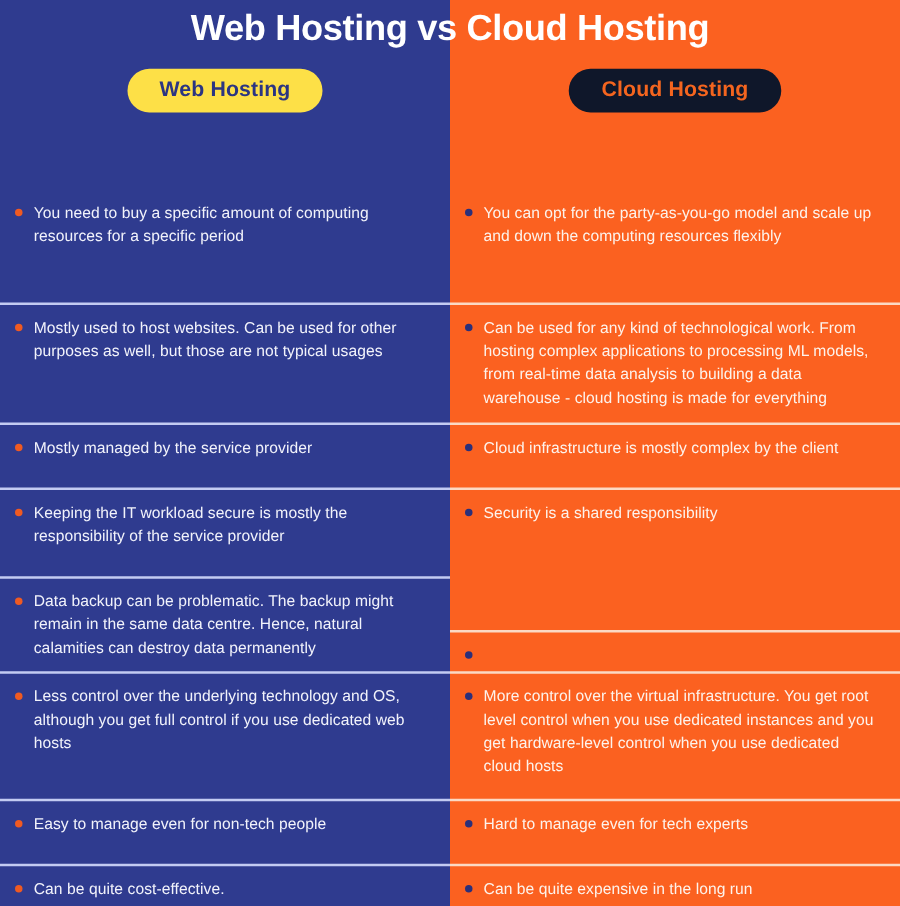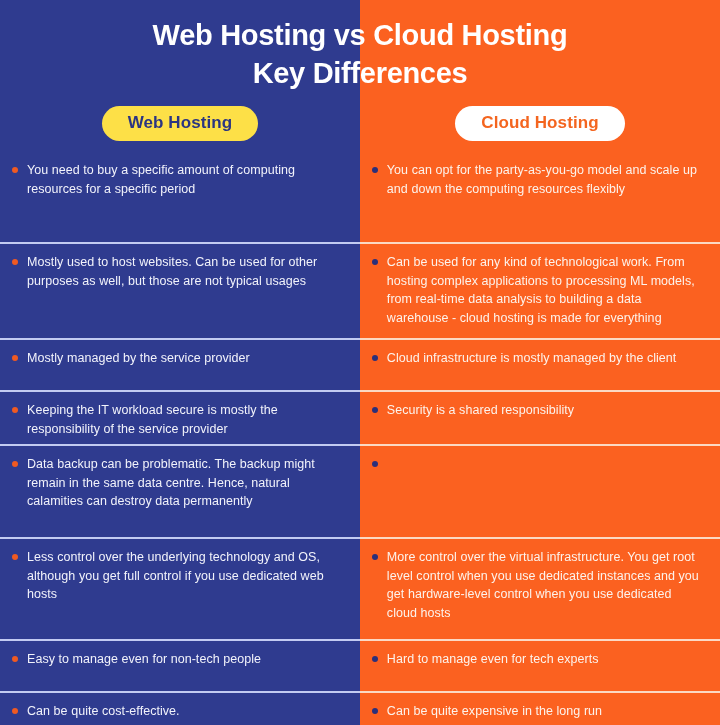--- a/index.html
+++ b/index.html
@@ -33,21 +33,21 @@
   }
   .bg-left  { width: 360px; height: 100%; background: #2f3b8f; }
   .bg-right { width: 360px; height: 100%; background: #fb6120; }
 
   
   .header {
     position: relative;
     z-index: 2;
     height: 150px;
     flex: 0 0 150px;
-    padding-top: 16px;
+    padding-top: 4px;
   }
 
   .title {
     text-align: center;
     color: #ffffff;
     font-size: 29px;
     font-weight: bold;
     line-height: 1.32;
     letter-spacing: -0.3px;
     padding: 0 40px;
@@ -66,21 +66,21 @@
   .pill {
     display: inline-block;
     border-radius: 999px;
     padding: 7px 26px 8px;
     font-size: 17px;
     font-weight: bold;
     letter-spacing: 0.1px;
     white-space: nowrap;
   }
   .pill-web   { background: #fde047; color: #2b3582; }
-  .pill-cloud { background: #ffffff; color: #f4651f; }
+  .pill-cloud { background: #0f172a; color: #f4651f; }
 
   
   .rows {
     position: relative;
     z-index: 2;
     flex: 1 1 auto;
     display: flex;
     flex-direction: column;
   }
 
@@ -135,39 +135,38 @@
     letter-spacing: 0.05px;
   }
   .text-left  { color: #f2f3fb; }
   .text-right { color: #fdf3ec; }
 
   
   .row-h1 { height: 72px; }
   .row-h2 { height: 96px; margin-top: 20px; }
   .row-h3 { height: 52px; justify-content: center; }
   .row-h4 { height: 54px; }
-  .row-h5 { height: 93px; }
+  .row-h5 { height: 93px; align-items: flex-end; }
   .row-h6 { height: 102px; }
   .row-h7 { height: 52px; }
   .row-h8 { height: 54px; }
 </style>
 </head>
 <body>
 
 <div class="infographic">
 
   <div class="bg-split">
     <div class="bg-left"></div>
     <div class="bg-right"></div>
   </div>
 
   <div class="header">
     <div class="title">
       <span class="title-line">Web Hosting vs Cloud Hosting</span>
-      <span class="title-line">Key Differences</span>
     </div>
     <div class="pill-row">
       <div class="pill-cell">
         <span class="pill pill-web">Web Hosting</span>
       </div>
       <div class="pill-cell">
         <span class="pill pill-cloud">Cloud Hosting</span>
       </div>
     </div>
   </div>
@@ -196,21 +195,21 @@
       </div>
     </div>
 
     <div class="row row-h3">
       <div class="cell cell-left">
         <span class="bullet bullet-left"></span>
         <span class="text text-left">Mostly managed by the service provider</span>
       </div>
       <div class="cell cell-right">
         <span class="bullet bullet-right"></span>
-        <span class="text text-right">Cloud infrastructure is mostly managed by the client</span>
+        <span class="text text-right">Cloud infrastructure is mostly complex by the client</span>
       </div>
     </div>
 
     <div class="row row-h4">
       <div class="cell cell-left">
         <span class="bullet bullet-left"></span>
         <span class="text text-left">Keeping the IT workload secure is mostly the responsibility of the service provider</span>
       </div>
       <div class="cell cell-right">
         <span class="bullet bullet-right"></span>

